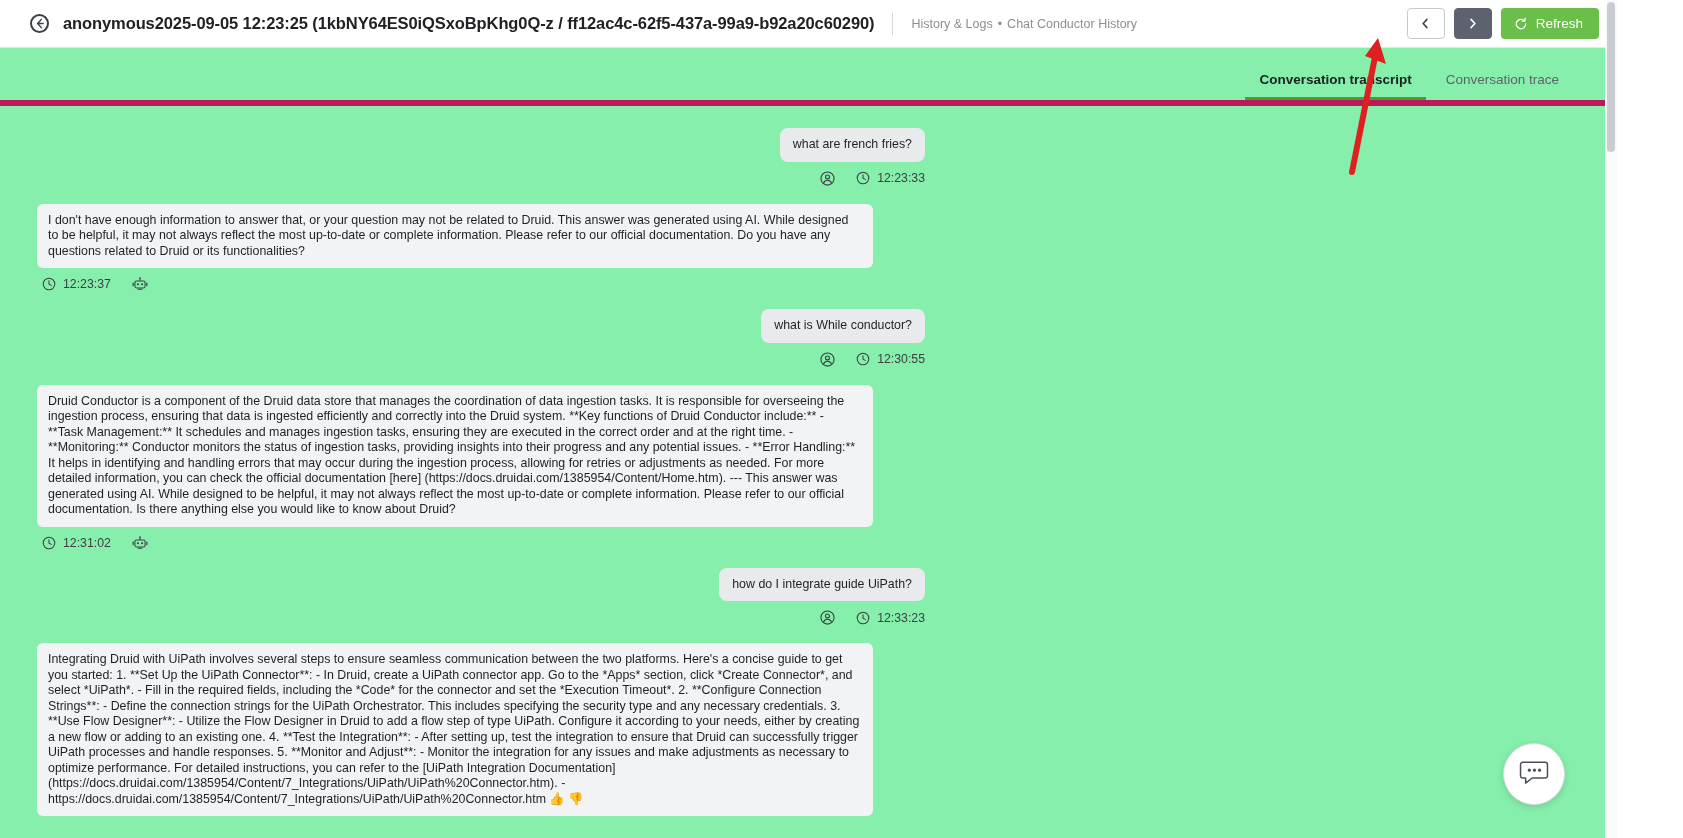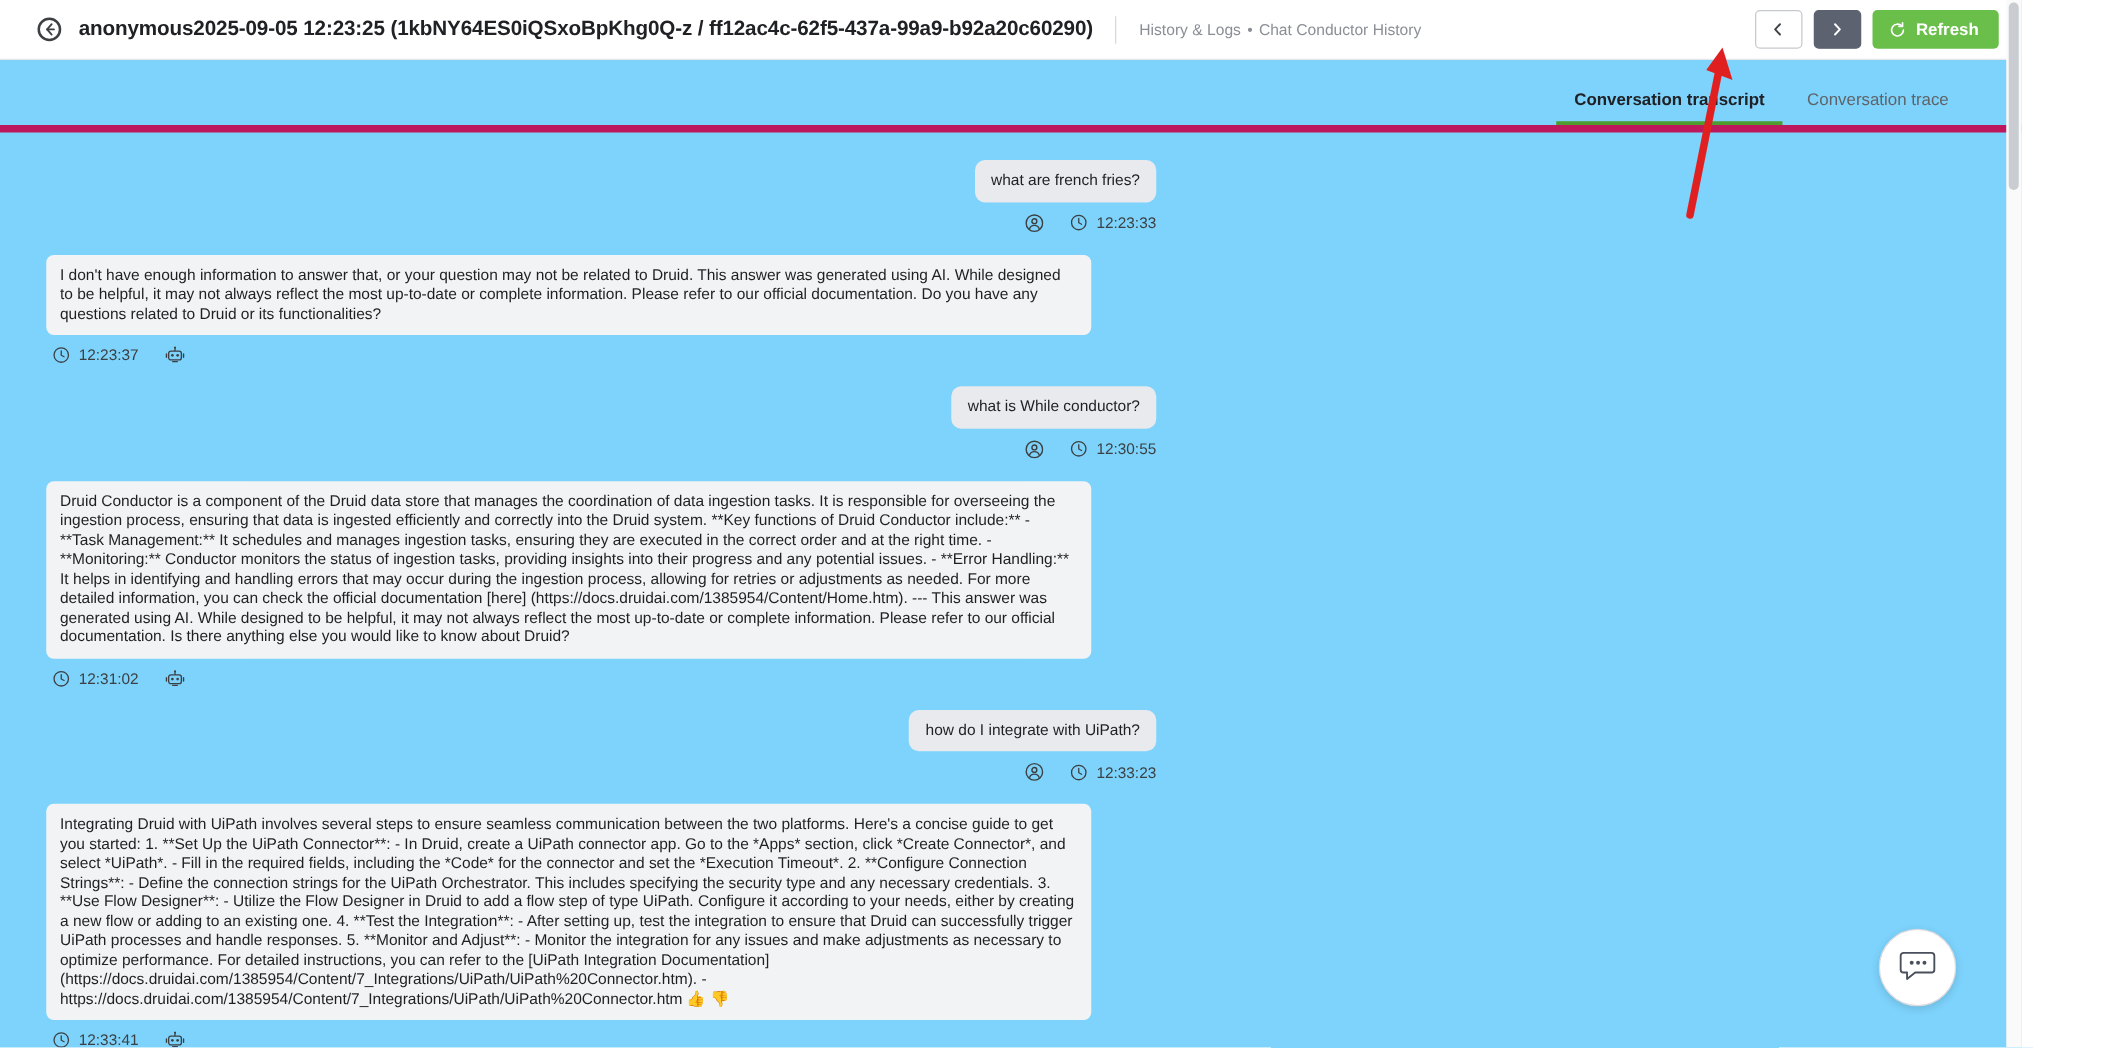--- a/index.html
+++ b/index.html
@@ -6,21 +6,21 @@
   html, body {
     margin: 0; padding: 0;
     width: 1683px; height: 838px;
     background: #ffffff;
     font-family: "Liberation Sans", sans-serif;
     overflow: hidden;
   }
   .app {
     position: relative;
     width: 1617px; height: 838px;
-    background: #7dd3fc;
+    background: #86efac;
     overflow: hidden;
   }
 
   
   .header {
     position: relative;
     height: 48px;
     border-bottom: 1px solid #e3e5e8;
     display: flex;
     align-items: center;
@@ -82,21 +82,21 @@
   }
   .refresh-btn {
     background: #6abf4b;
     color: #ffffff;
     border: none;
     border-radius: 4px;
     height: 31px;
     padding: 0 16px 0 13px;
     display: flex; align-items: center; gap: 8px;
     font-size: 13.5px;
-    font-weight: bold;
+    font-weight: normal;
     cursor: pointer;
     text-align: center;
   }
 
   
   .tabs {
     display: flex;
     align-items: flex-end;
     height: 40px;
     padding: 0 44px;
@@ -349,21 +349,21 @@
           <line x1="9" y1="1.4" x2="9" y2="4.4" stroke="#3c4043" stroke-width="1.2"></line>
           <circle cx="9" cy="1.2" r="1" fill="#3c4043"></circle>
           <line x1="1.2" y1="7" x2="1.2" y2="10" stroke="#3c4043" stroke-width="1.3" stroke-linecap="round"></line>
           <line x1="16.8" y1="7" x2="16.8" y2="10" stroke="#3c4043" stroke-width="1.3" stroke-linecap="round"></line>
           <line x1="6.4" y1="14" x2="11.6" y2="14" stroke="#3c4043" stroke-width="1.2"></line>
         </svg>
       </span>
     </div>
 
     <div class="msg-row row-user">
-      <div class="bubble">how do I integrate with UiPath?</div>
+      <div class="bubble">how do I integrate guide UiPath?</div>
     </div>
     <div class="meta right">
       <span class="icon-sm">
         <svg width="15" height="15" viewBox="0 0 16 16" aria-hidden="true">
           <circle cx="8" cy="8" r="7" fill="none" stroke="#3c4043" stroke-width="1.2"></circle>
           <circle cx="8" cy="6.3" r="2.1" fill="none" stroke="#3c4043" stroke-width="1.2"></circle>
           <path d="M3.8 13 a4.4 4.4 0 0 1 8.4 0" fill="none" stroke="#3c4043" stroke-width="1.2"></path>
         </svg>
       </span>
       <span class="gap"></span>
@@ -371,42 +371,20 @@
         <svg width="14" height="14" viewBox="0 0 16 16" aria-hidden="true">
           <circle cx="8" cy="8" r="6.6" fill="none" stroke="#3c4043" stroke-width="1.2"></circle>
           <path d="M8 4.3 L8 8.2 L10.6 9.6" fill="none" stroke="#3c4043" stroke-width="1.2" stroke-linecap="round"></path>
         </svg>
       </span>
       <span>12:33:23</span>
     </div>
 
     <div class="msg-row row-bot">
       <div class="bubble">Integrating Druid with UiPath involves several steps to ensure seamless communication between the two platforms. Here's a concise guide to get you started: 1. **Set Up the UiPath Connector**: - In Druid, create a UiPath connector app. Go to the *Apps* section, click *Create Connector*, and select *UiPath*. - Fill in the required fields, including the *Code* for the connector and set the *Execution Timeout*. 2. **Configure Connection Strings**: - Define the connection strings for the UiPath Orchestrator. This includes specifying the security type and any necessary credentials. 3. **Use Flow Designer**: - Utilize the Flow Designer in Druid to add a flow step of type UiPath. Configure it according to your needs, either by creating a new flow or adding to an existing one. 4. **Test the Integration**: - After setting up, test the integration to ensure that Druid can successfully trigger UiPath processes and handle responses. 5. **Monitor and Adjust**: - Monitor the integration for any issues and make adjustments as necessary to optimize performance. For detailed instructions, you can refer to the [UiPath Integration Documentation] (https://docs.druidai.com/1385954/Content/7_Integrations/UiPath/UiPath%20Connector.htm). - https://docs.druidai.com/1385954/Content/7_Integrations/UiPath/UiPath%20Connector.htm 👍 👎</div>
-    </div>
-    <div class="meta left">
-      <span class="icon-sm">
-        <svg width="14" height="14" viewBox="0 0 16 16" aria-hidden="true">
-          <circle cx="8" cy="8" r="6.6" fill="none" stroke="#3c4043" stroke-width="1.2"></circle>
-          <path d="M8 4.3 L8 8.2 L10.6 9.6" fill="none" stroke="#3c4043" stroke-width="1.2" stroke-linecap="round"></path>
-        </svg>
-      </span>
-      <span>12:33:41</span>
-      <span class="gap"></span>
-      <span class="icon-sm">
-        <svg width="16" height="14" viewBox="0 0 18 16" aria-hidden="true">
-          <rect x="3.2" y="4.5" width="11.6" height="8" rx="2" fill="none" stroke="#3c4043" stroke-width="1.2"></rect>
-          <circle cx="6.6" cy="8.3" r="1.2" fill="#3c4043"></circle>
-          <circle cx="11.4" cy="8.3" r="1.2" fill="#3c4043"></circle>
-          <line x1="9" y1="1.4" x2="9" y2="4.4" stroke="#3c4043" stroke-width="1.2"></line>
-          <circle cx="9" cy="1.2" r="1" fill="#3c4043"></circle>
-          <line x1="1.2" y1="7" x2="1.2" y2="10" stroke="#3c4043" stroke-width="1.3" stroke-linecap="round"></line>
-          <line x1="16.8" y1="7" x2="16.8" y2="10" stroke="#3c4043" stroke-width="1.3" stroke-linecap="round"></line>
-          <line x1="6.4" y1="14" x2="11.6" y2="14" stroke="#3c4043" stroke-width="1.2"></line>
-        </svg>
-      </span>
     </div>
 
   </div>
 
   <svg class="annotation-arrow" viewBox="0 0 70 150" aria-hidden="true">
     <line x1="22" y1="142" x2="46" y2="22" stroke="#e02020" stroke-width="6" stroke-linecap="round"></line>
     <polygon points="48,8 56,34 35,26" fill="#e02020"></polygon>
   </svg>
 
   <div class="chat-fab">

